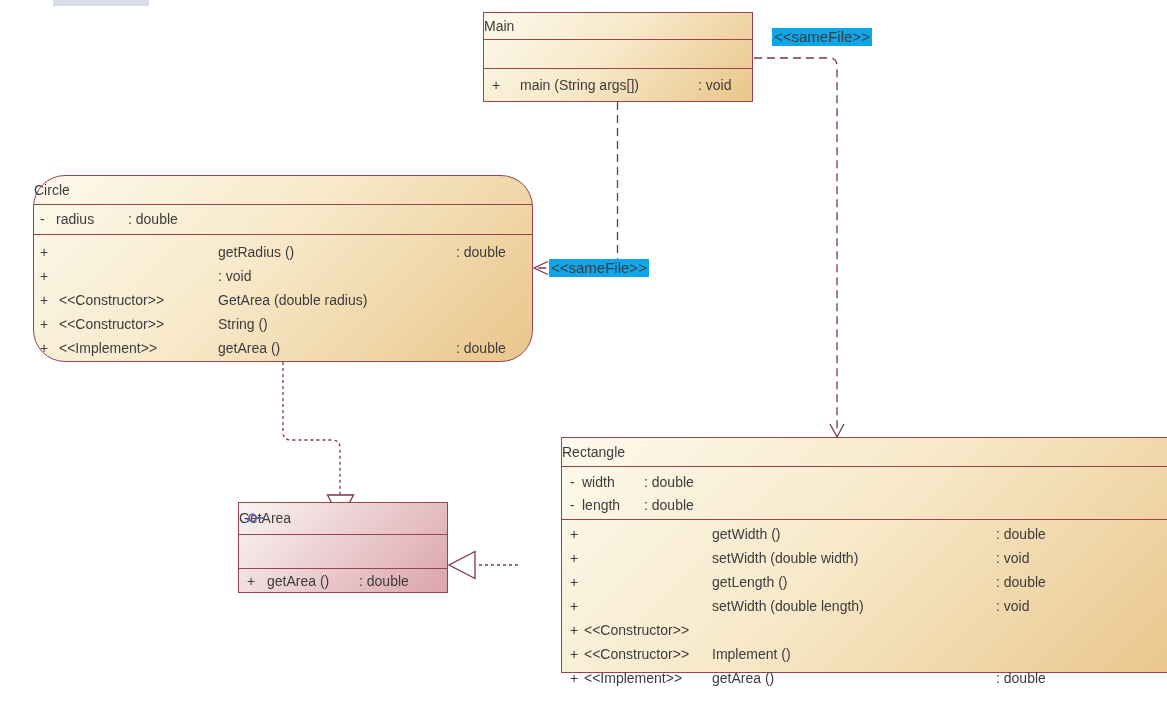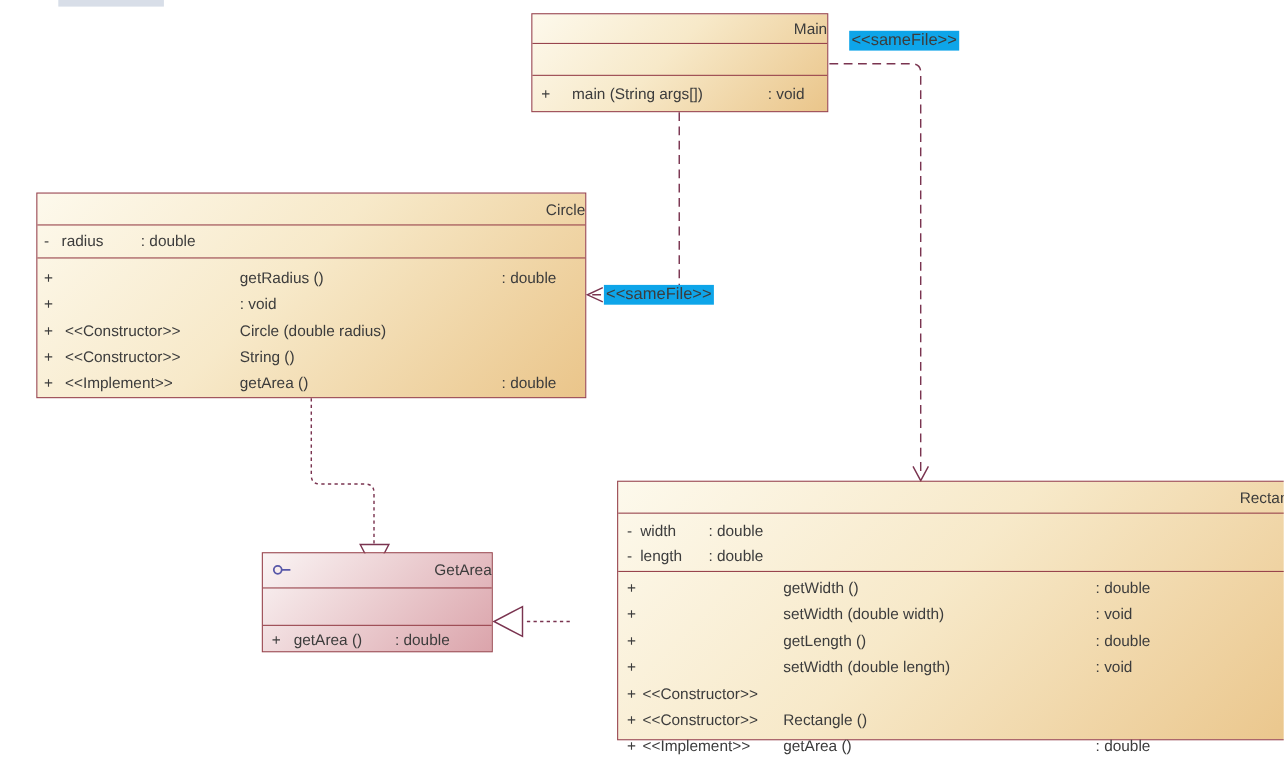--- a/index.html
+++ b/index.html
@@ -14,36 +14,36 @@
   .uml-box {
     position: absolute;
     border: 1px solid #98444d;
     background: linear-gradient(135deg, #fdf9ec 0%, #f7e9c9 45%, #eac58a 100%);
     font-size: 14px;
   }
   .uml-box.iface {
     background: linear-gradient(135deg, #faf4f4 0%, #ecd0d3 45%, #dba4ab 100%);
   }
   .uml-title {
-    position: relative; width: 100%; text-align: right;
+    position: relative; width: 100%; text-align: left;
     overflow: hidden; white-space: nowrap;
   }
   .uml-comp { border-top: 1px solid #98444d; overflow: hidden; white-space: nowrap; }
   .row { display: grid; white-space: nowrap; }
   .row span { overflow: hidden; }
 
   
   #box-main   { left: 483px; top: 12px;  width: 270px; height: 90px; }
   #box-main .uml-title { height: 26px; line-height: 26px; }
   #box-main .attrs { height: 29px; }
   #box-main .ops   { height: 33px; }
   #box-main .ops .row { grid-template-columns: 28px 178px auto; padding-left: 8px; line-height: 33px; }
 
   
-  #box-circle { left: 33px;  top: 175px; width: 500px; height: 187px; }
+  #box-circle { left: 33px;  top: 175px; width: 500px; height: 187px; border-radius: 32px; }
   #box-circle .uml-title { height: 28px; line-height: 28px; }
   #box-circle .attrs { height: 30px; padding-top: 2px; }
   #box-circle .attrs .row { grid-template-columns: 16px 72px auto; padding-left: 6px; line-height: 24px; }
   #box-circle .ops { height: 129px; padding-top: 5px; }
   #box-circle .ops .row { grid-template-columns: 19px 159px 238px auto; padding-left: 6px; line-height: 24px; }
 
   
   #box-rect   { left: 540px; top: 437px; width: 630px; height: 236px; margin-left: 21px; }
   #box-rect .uml-title { height: 28px; line-height: 28px; }
   #box-rect .attrs { height: 53px; padding-top: 4px; }
@@ -125,21 +125,21 @@
       <span>: double</span>
     </div>
     <div class="row">
       <span>+</span>
       <span></span>
       <span>: void</span>
     </div>
     <div class="row">
       <span>+</span>
       <span>&lt;&lt;Constructor&gt;&gt;</span>
-      <span>Circle (double radius)</span>
+      <span>GetArea (double radius)</span>
       <span></span>
     </div>
     <div class="row">
       <span>+</span>
       <span>&lt;&lt;Constructor&gt;&gt;</span>
       <span>String ()</span>
       <span></span>
     </div>
     <div class="row">
       <span>+</span>
@@ -190,21 +190,21 @@
       <span>: void</span>
     </div>
     <div class="row">
       <span>+</span>
       <span>&lt;&lt;Constructor&gt;&gt;</span>
       <span></span>
     </div>
     <div class="row">
       <span>+</span>
       <span>&lt;&lt;Constructor&gt;&gt;</span>
-      <span>Rectangle ()</span>
+      <span>Implement ()</span>
       <span></span>
     </div>
     <div class="row">
       <span>+</span>
       <span>&lt;&lt;Implement&gt;&gt;</span>
       <span>getArea ()</span>
       <span>: double</span>
     </div>
   </div>
 </div>

